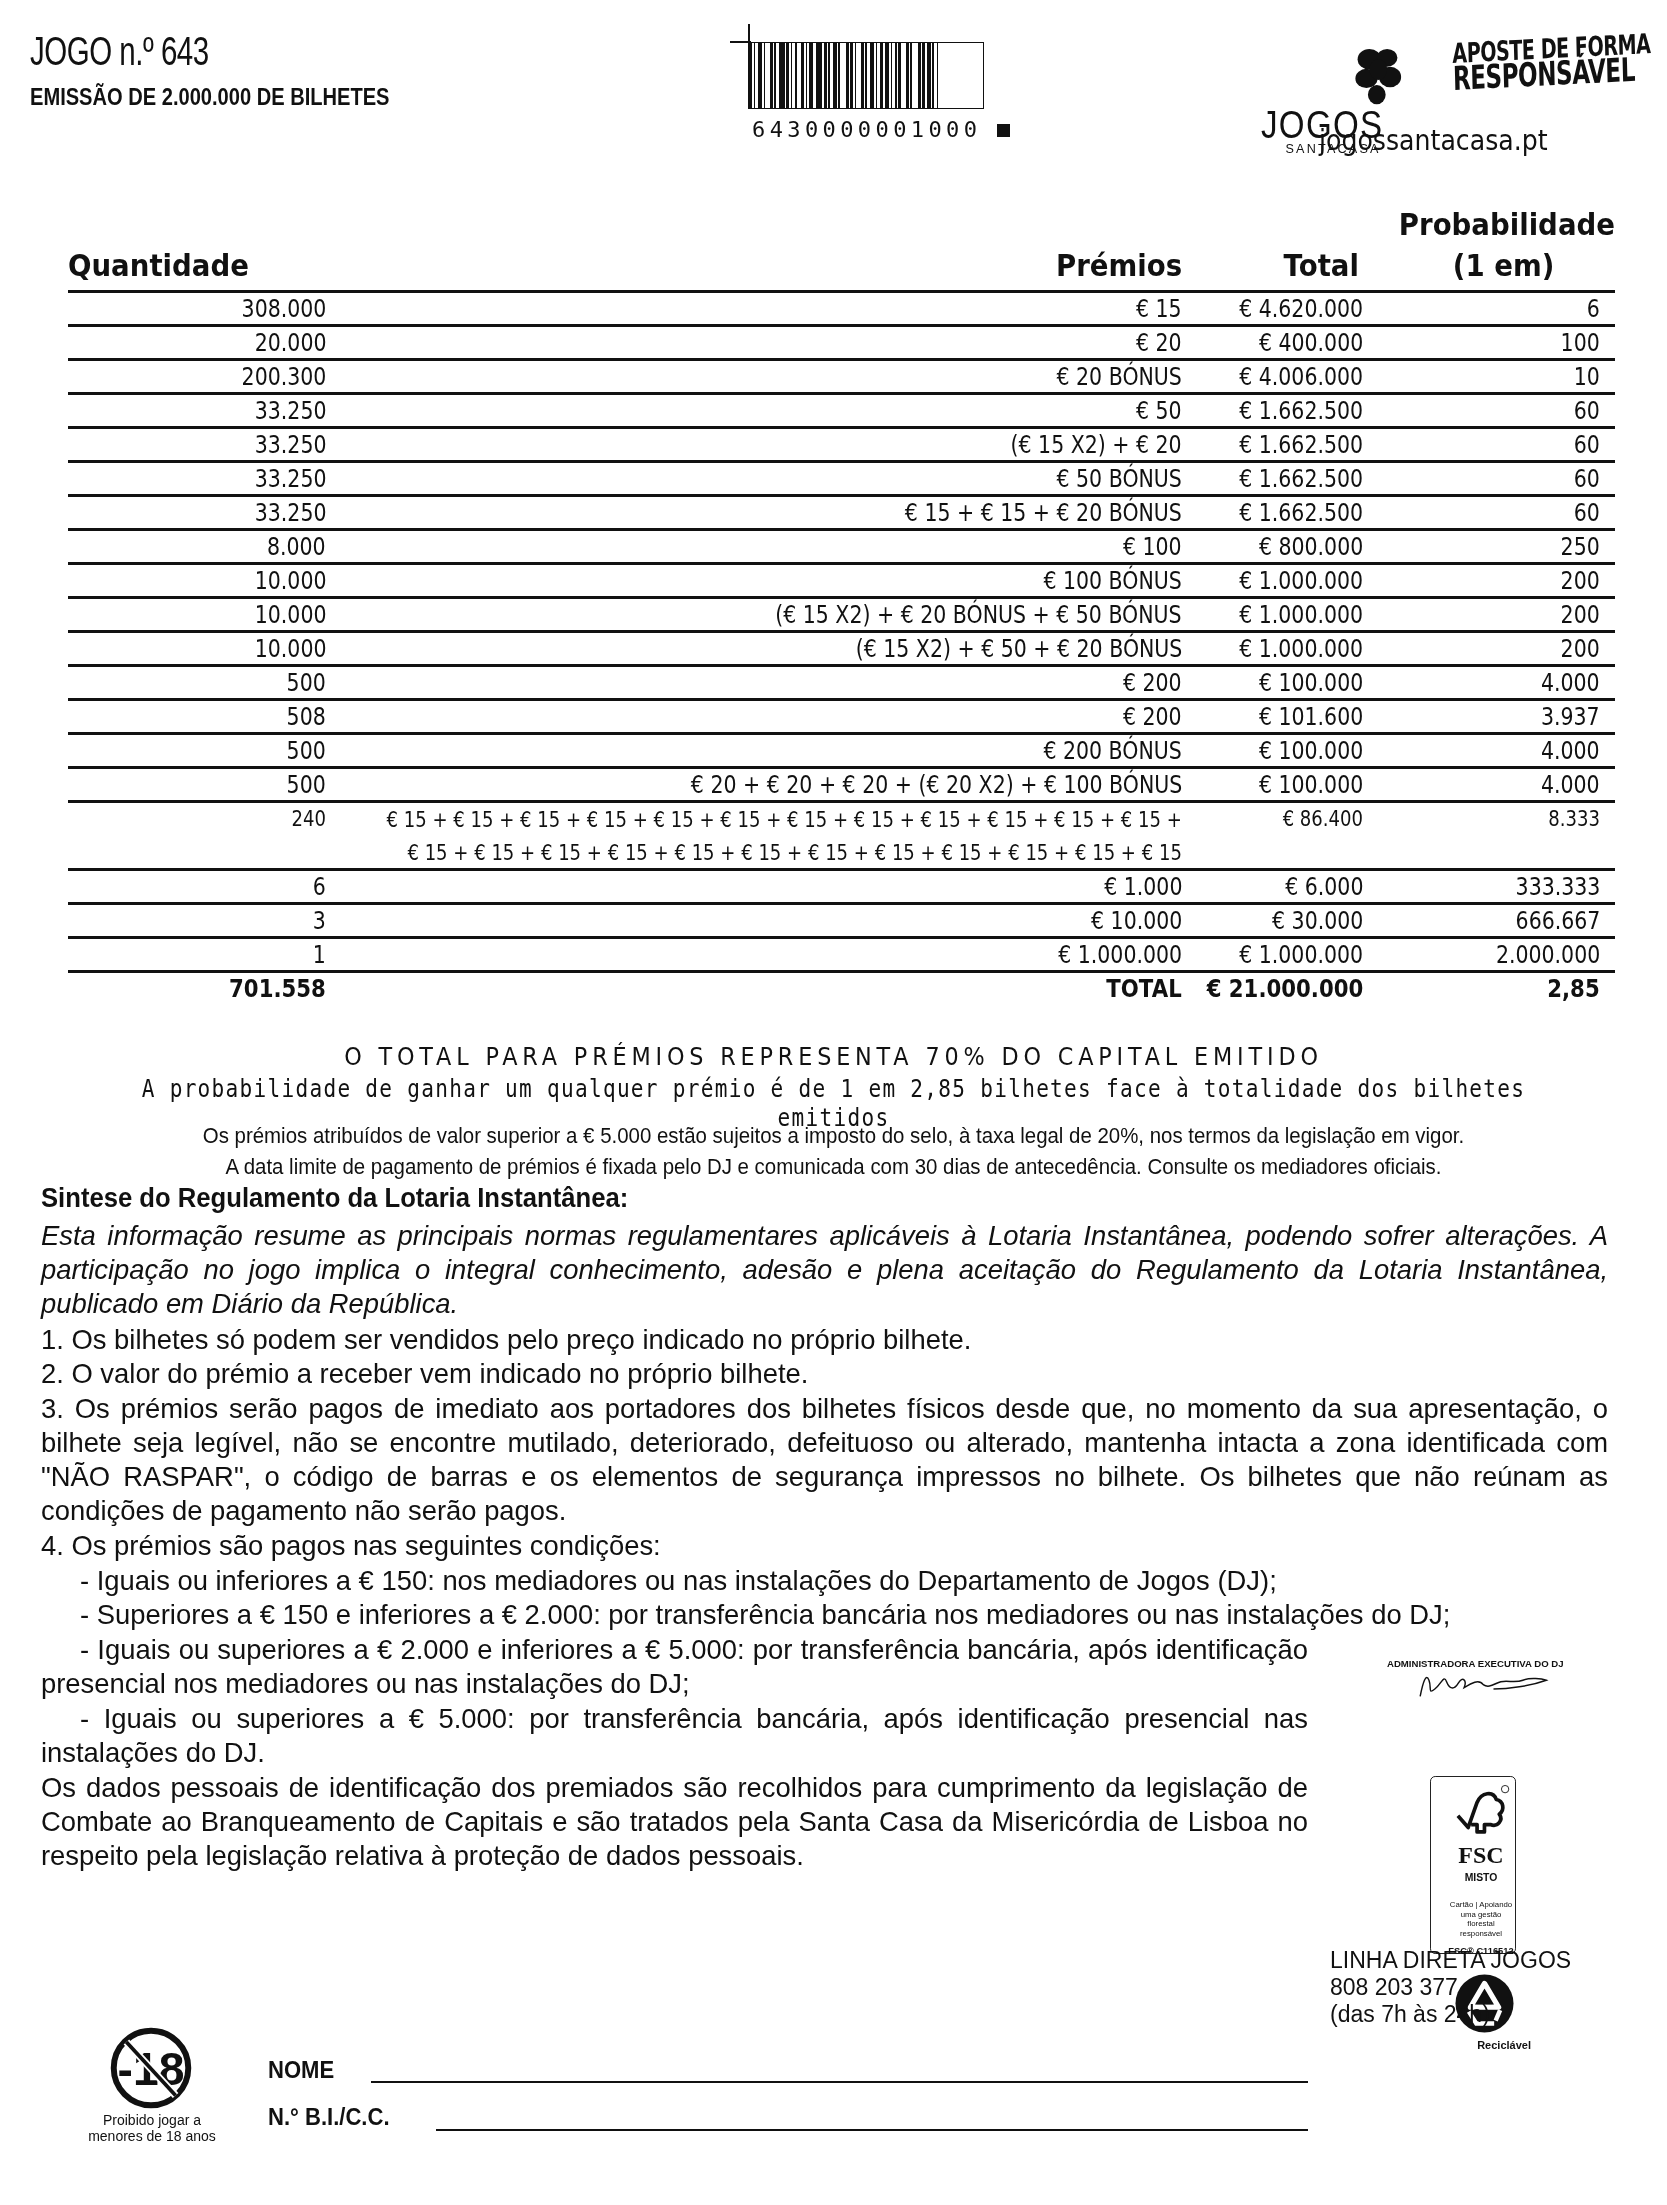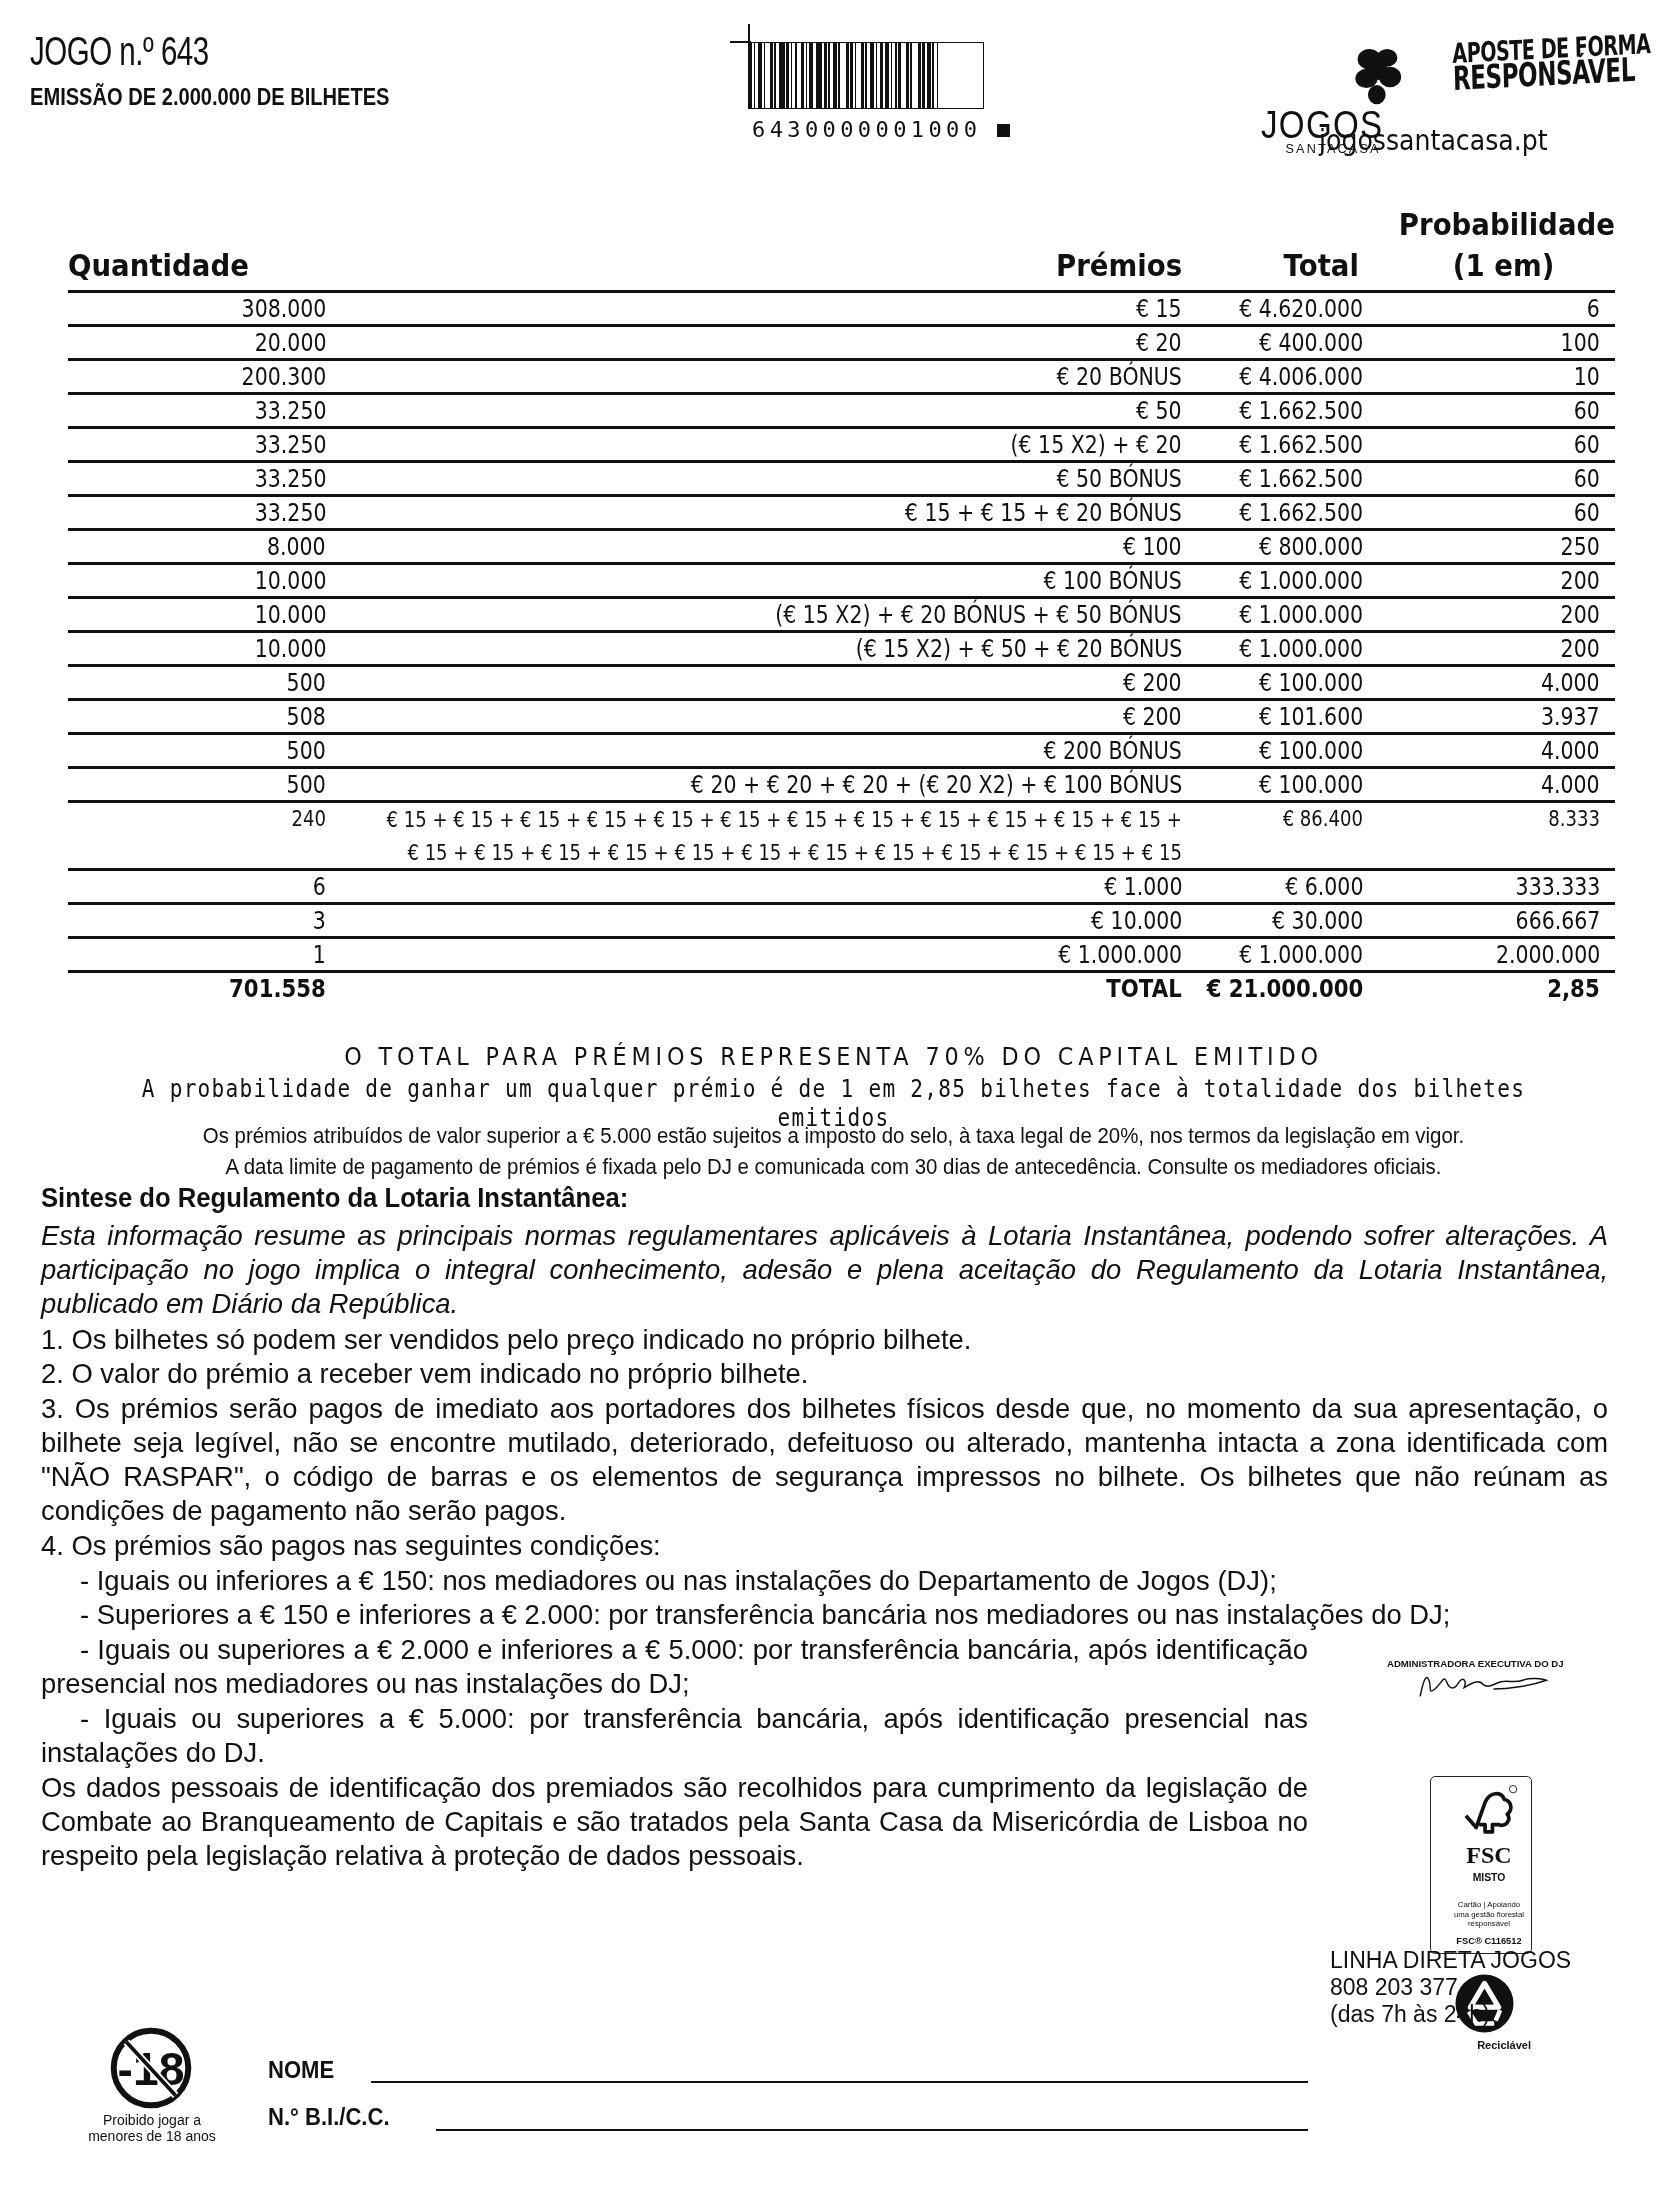--- a/index.html
+++ b/index.html
@@ -64,21 +64,21 @@
   #reg-4 { top: 1529px; text-align: center; }
   #reg-4a { top: 1564px; padding-left: 39px; white-space: nowrap; }
   #reg-4b { top: 1598px; padding-left: 39px; white-space: nowrap; }
   #reg-4c { top: 1633px; width: 1267px; text-align: justify; text-indent: 39px; }
   #reg-4d { top: 1702px; width: 1267px; text-align: justify; text-indent: 39px; }
   #reg-data { top: 1771px; width: 1267px; text-align: justify; }
 
   
   #admin-label { left: 1387px; top: 1658px; font-size: 9.6px; font-weight: 700; white-space: nowrap; }
   #signature-icon { left: 1412px; top: 1667px; width: 141px; height: 33px; }
-  #fsc-badge { left: 1430px; top: 1776px; width: 102px; height: 178px; border: 1.5px solid #222; border-radius: 5.2px; text-align: center; box-sizing: border-box; padding-left: 16px; }
+  #fsc-badge { left: 1430px; top: 1776px; width: 86px; height: 178px; border: 1.5px solid #222; border-radius: 5.2px; text-align: center; box-sizing: border-box; padding-left: 16px; }
   #fsc-tree-icon { width: 59px; height: 58px; margin-top: 6px; }
   #fsc-logo-text { font-family: "Liberation Serif", serif; font-weight: 700; font-size: 24px; line-height: 22px; }
   #fsc-misto { font-weight: 700; font-size: 10.4px; margin-top: 6px; }
   #fsc-desc { font-size: 7.8px; line-height: 9.6px; margin-top: 17px; }
   #fsc-code { font-weight: 700; font-size: 9.3px; margin-top: 7.4px; }
   #recycle-icon { left: 1454px; top: 1973px; width: 61px; height: 61px; }
   #recycle-label { left: 1438px; top: 2039px; width: 93px; text-align: right; font-weight: 700; font-size: 11px; }
   #hotline { left: 1330px; top: 1947px; width: 311px; text-align: left; font-weight: 400; font-size: 23px; line-height: 27px; }
 
   

